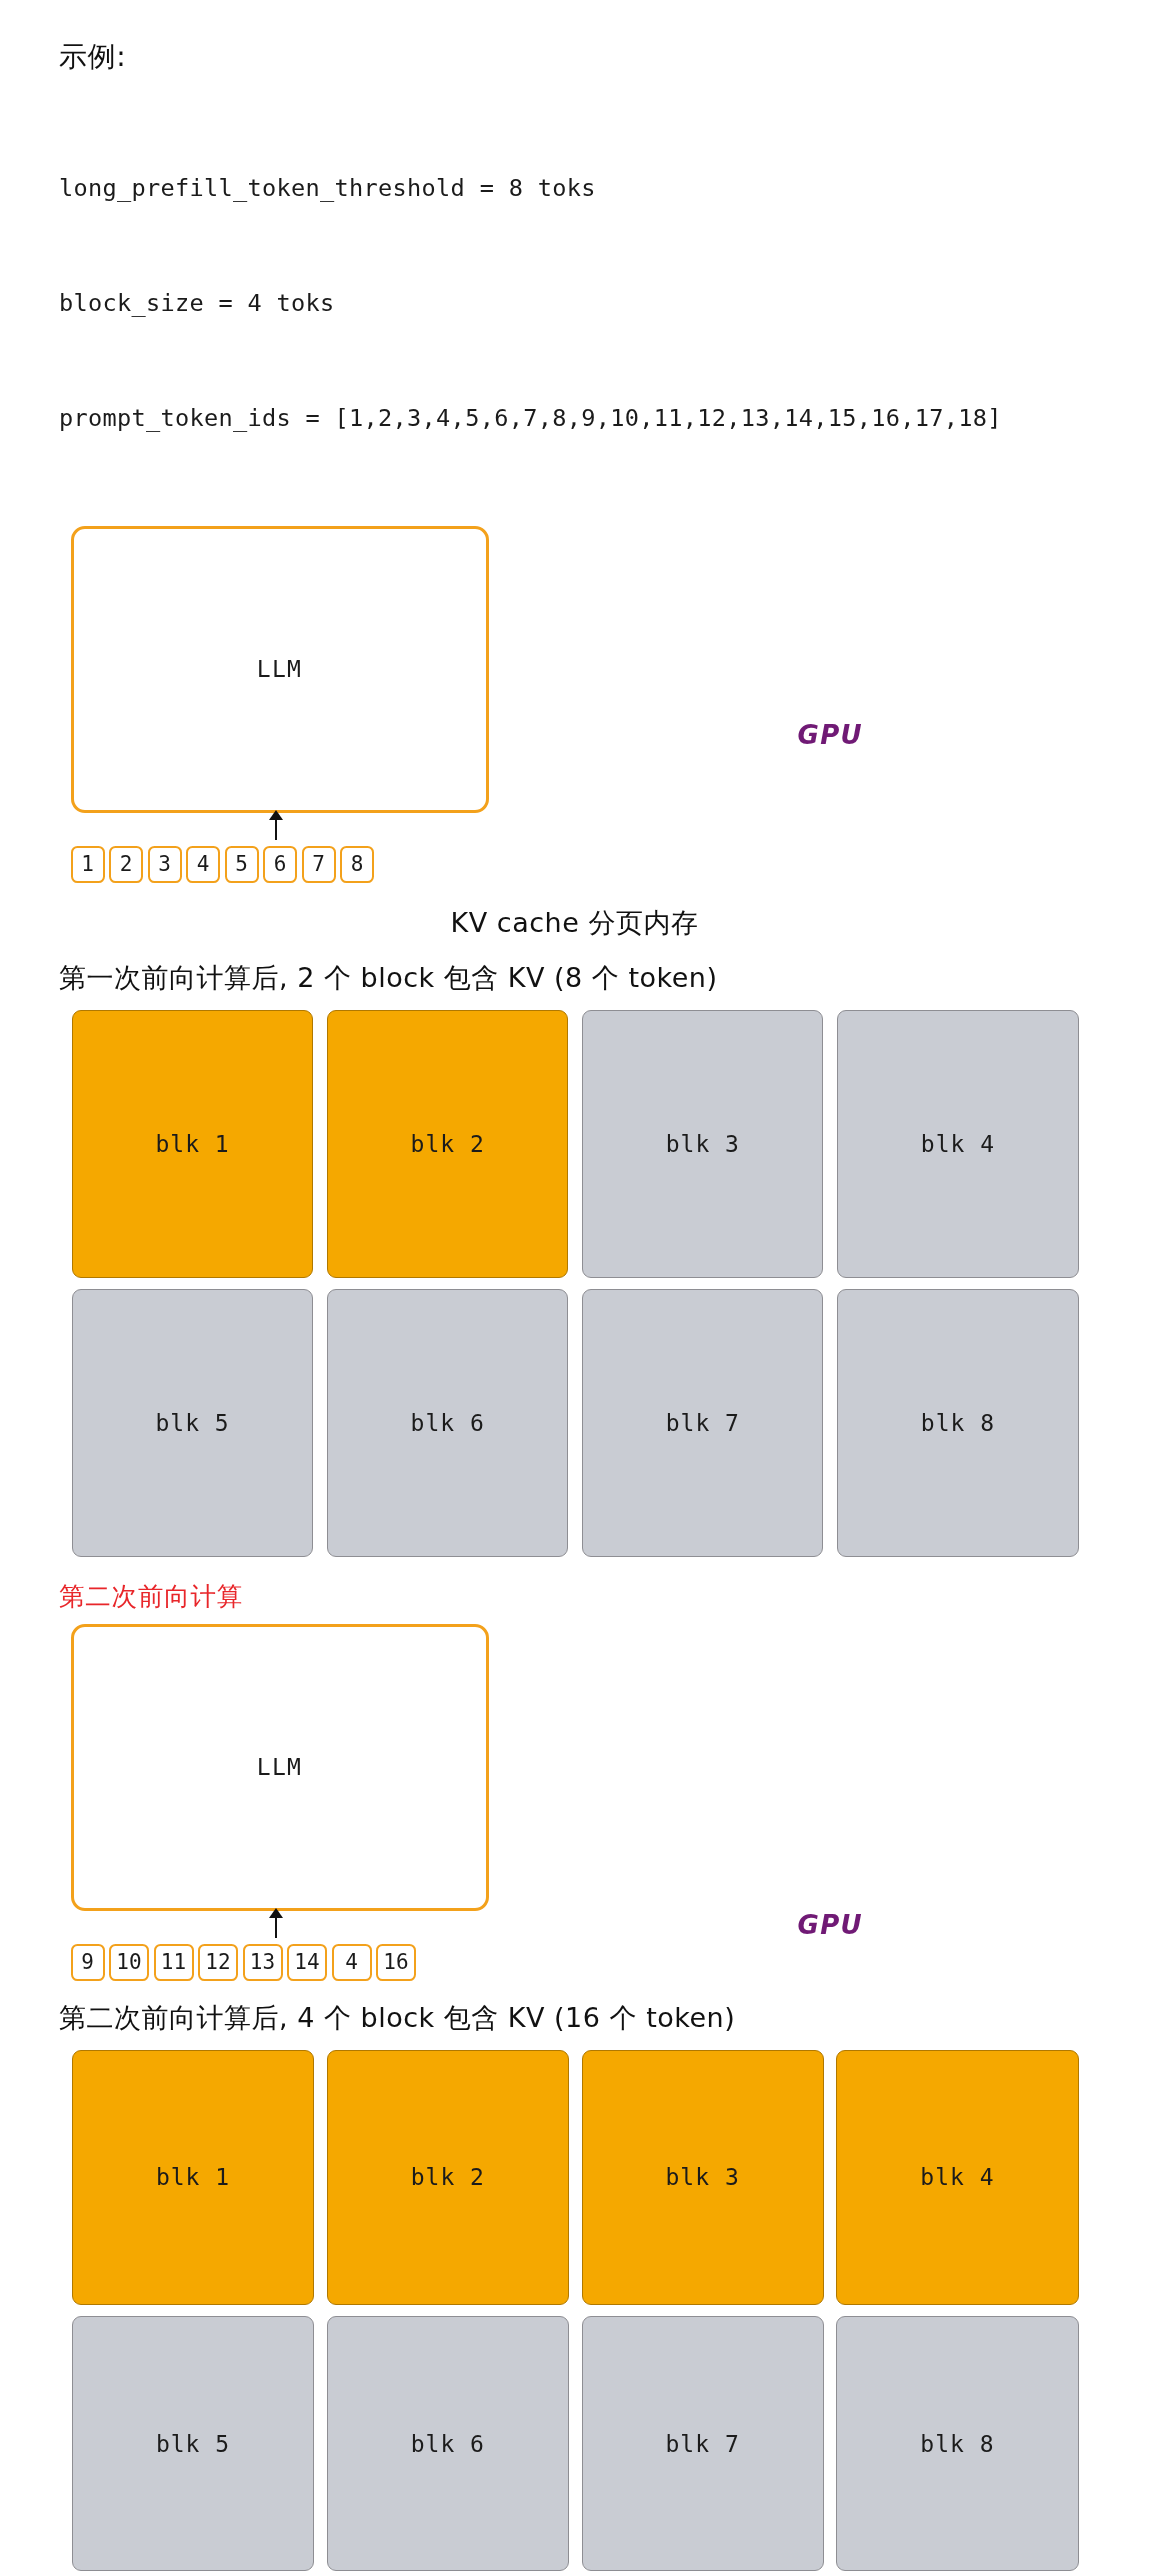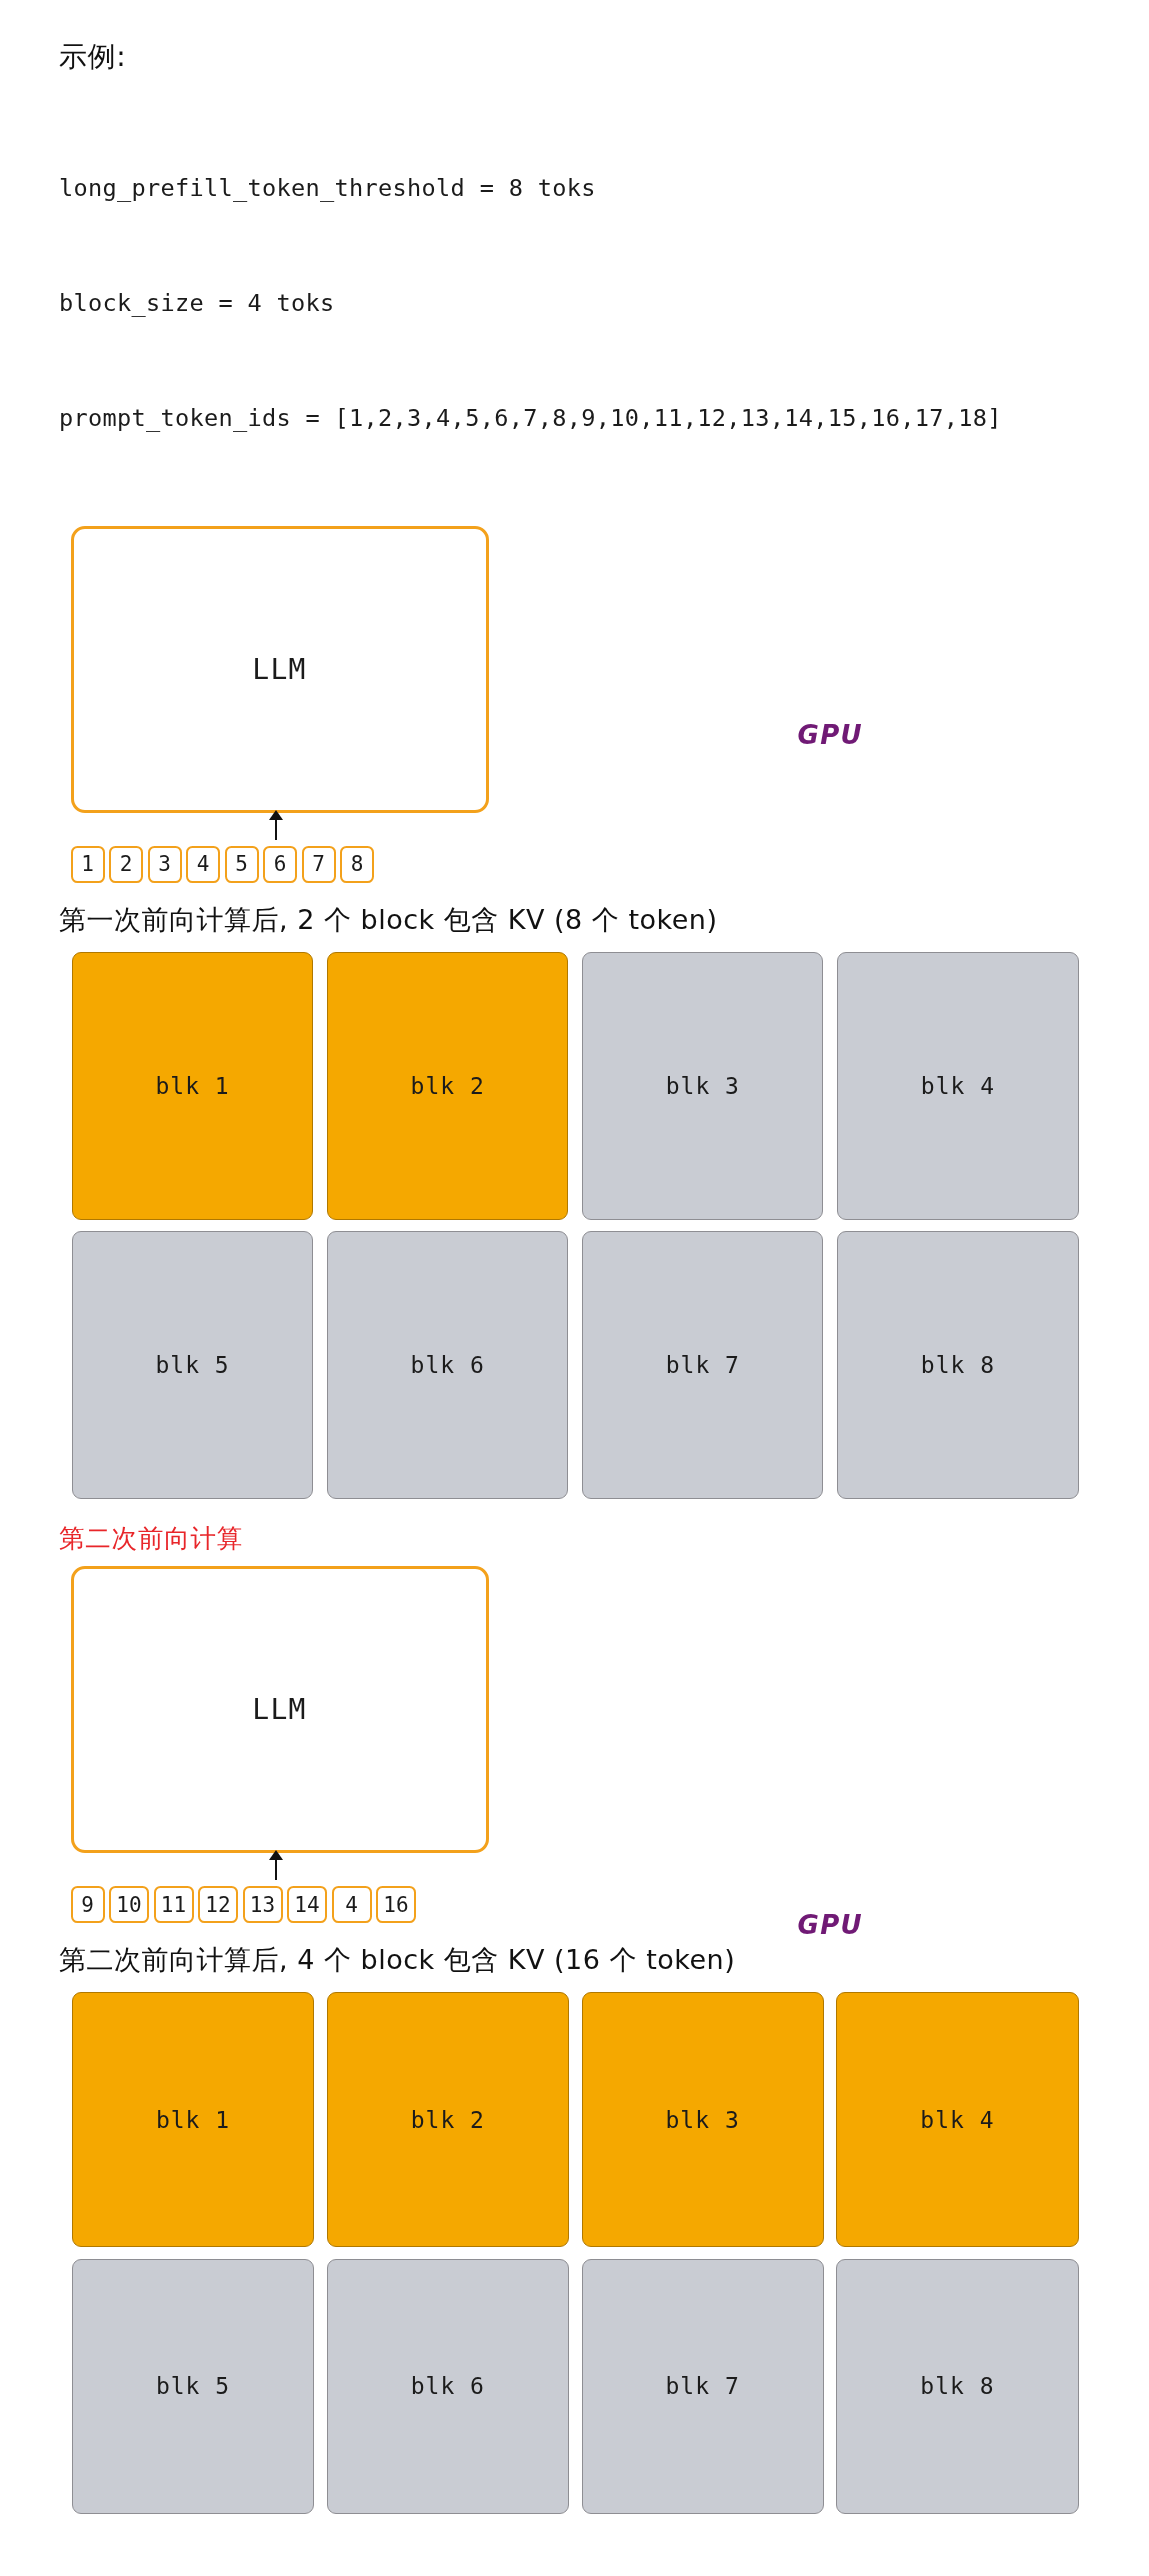--- a/index.html
+++ b/index.html
@@ -72,21 +72,21 @@
     border: 3.2px solid #f3a11b;
     border-radius: 14px;
     background: #fff;
     display: flex;
     align-items: center;
     justify-content: center;
     box-sizing: border-box;
   }
   .llm-label {
     font-family: "DejaVu Sans Mono", monospace;
-    font-size: 28px;
+    font-size: 23px;
     color: #1b1b1b;
     letter-spacing: 1.3px;
   }
   .arrow-up {
     position: absolute;
     left: 204px;
     bottom: -27px;
     width: 2.5px;
     height: 28px;
     background: #111;
@@ -189,20 +189,21 @@
     <span class="token">3</span>
     <span class="token">4</span>
     <span class="token">5</span>
     <span class="token">6</span>
     <span class="token">7</span>
     <span class="token">8</span>
   </div>
 
   <div class="gpu-label" style="top:720px; right:286px;">GPU</div>
 
+  <div class="center-title">KV cache 分页内存</div>
 
   <div class="section-title">第一次前向计算后, 2 个 block 包含 KV (8 个 token)</div>
 
   <div class="blk-grid">
     <div class="blk used">blk 1</div>
     <div class="blk used">blk 2</div>
     <div class="blk free">blk 3</div>
     <div class="blk free">blk 4</div>
     <div class="blk free">blk 5</div>
     <div class="blk free">blk 6</div>

